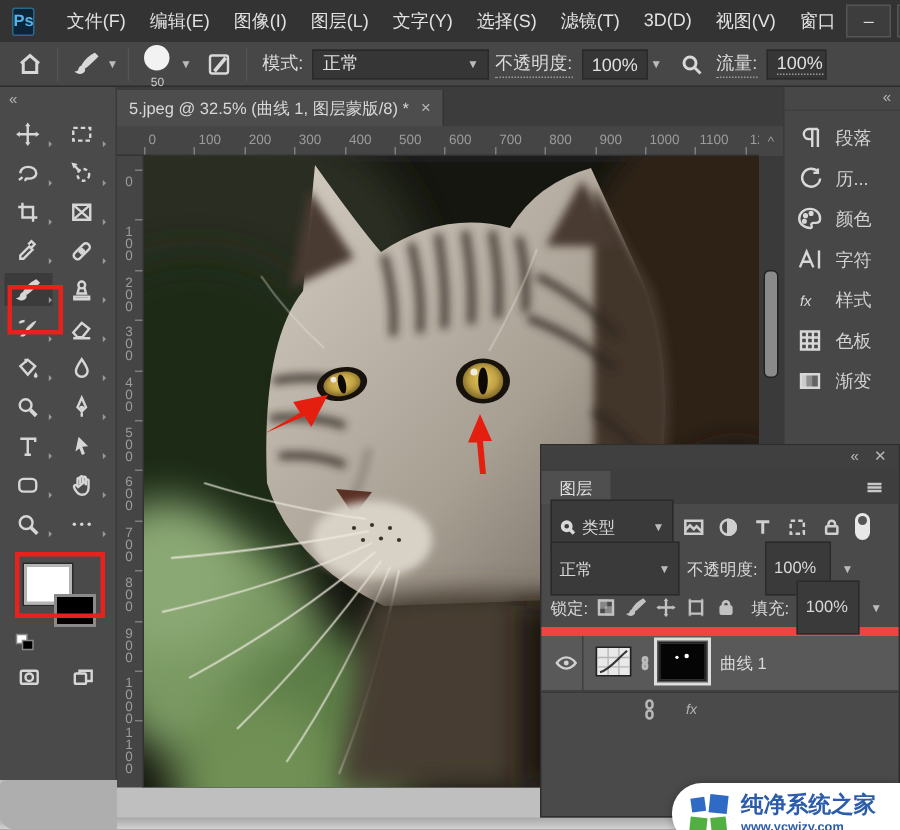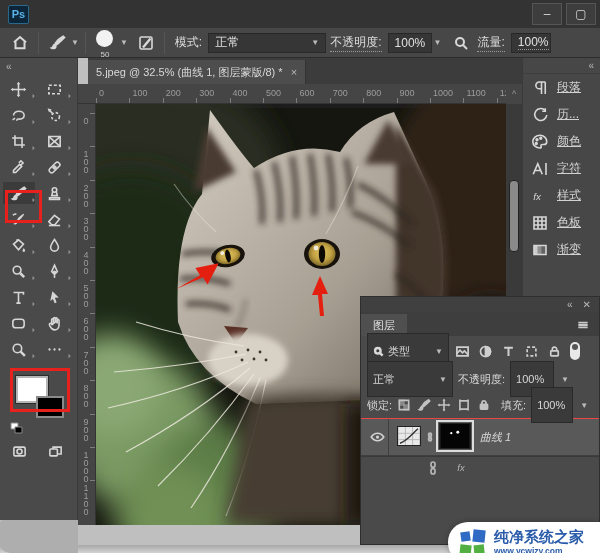--- a/index.html
+++ b/index.html
@@ -42,21 +42,21 @@
   .tool .tri{position:absolute;right:2px;bottom:2px;width:0;height:0;border-left:3px solid transparent;border-top:3px solid transparent;border-bottom:3px solid #9a9a9a;transform:rotate(-45deg);}
   #swatches{position:absolute;left:14px;top:316px;width:52px;height:46px;}
   #fg-swatch{position:absolute;left:2px;top:2px;width:32px;height:27px;background:#ffffff;border:2px solid #b5b5b5;box-shadow:0 0 0 1px #2a2a2a;}
   #bg-swatch{position:absolute;left:22px;top:22px;width:28px;height:22px;background:#000000;border:2px solid #8a8a8a;}
   #swatch-reset{position:absolute;left:-4px;top:48px;width:14px;height:12px;}
   #tb-bottom{position:absolute;left:0;top:382px;width:78px;display:grid;grid-template-columns:36px 36px;justify-content:center;}
   
   .red-box{position:absolute;border:3px solid #e8211c;z-index:6;pointer-events:none;}
 
   
-  #tabbar{left:88px;top:58px;width:444px;height:26px;background:#3c3c3c;display:flex;align-items:flex-end;z-index:1;}
+  #tabbar{left:78px;top:58px;width:444px;height:26px;background:#3c3c3c;display:flex;align-items:flex-end;z-index:1;}
   #doc-tab{height:24px;background:#4d4d4d;color:#d8d8d8;font-size:11px;display:flex;align-items:center;
     padding:0 8px;border-right:1px solid #333;white-space:nowrap;}
   #doc-tab .close{margin-left:8px;color:#b9b9b9;font-size:11px;}
   #hruler{left:78px;top:84px;width:444px;height:20px;background:#454545;border-bottom:1px solid #333;z-index:1;}
   .hnum{position:absolute;top:4px;font-size:9px;color:#9c9c9c;}
   .htick{position:absolute;bottom:0;width:1px;height:5px;background:#7e7e7e;}
   #ruler-upbtn{left:506px;top:84px;width:16px;height:20px;background:#454545;color:#9a9a9a;font-size:9px;
     display:flex;align-items:center;justify-content:center;z-index:1;}
   #vruler{left:78px;top:104px;width:18px;height:421px;background:#454545;border-right:1px solid #333;z-index:1;}
   .vnum{position:absolute;left:3px;font-size:9px;color:#9c9c9c;writing-mode:vertical-lr;text-orientation:upright;letter-spacing:-2px;}
@@ -70,42 +70,42 @@
     color:#cfcfcf;font-size:11px;z-index:1;}
   #zoom-field{background:#474747;border-right:1px solid #2c2c2c;height:100%;display:flex;align-items:center;padding:0 7px;}
   #doc-info{margin-left:42px;}
   #status-arrows{margin-left:30px;color:#9a9a9a;font-size:10px;letter-spacing:8px;}
   #bottom-frame{left:0;top:545px;width:600px;height:8px;background:linear-gradient(#a8a8a8,#d2d2d2);z-index:3;}
   #corner-blank{left:0;top:520px;width:78px;height:33px;background:#aeaeae;border-top-left-radius:4px;border-bottom-left-radius:10px;z-index:3;}
 
   
   #dock{left:522px;top:58px;width:78px;height:462px;background:#474747;border-left:1px solid #3a3a3a;z-index:2;}
   #dock-head{height:16px;display:flex;justify-content:flex-end;align-items:center;padding-right:6px;color:#b5b5b5;font-size:10px;border-bottom:1px solid #3e3e3e;}
-  .dock-item{display:flex;align-items:center;height:27px;padding-left:8px;color:#d2d2d2;font-size:12px;gap:8px;text-decoration:underline;}
+  .dock-item{display:flex;align-items:flex-end;height:27px;padding-left:8px;color:#d2d2d2;font-size:12px;gap:8px;}
   .dock-item .di{width:18px;height:18px;color:#d8d8d8;}
 
   
   #layers-panel{left:360px;top:296px;width:240px;height:249px;background:#4a4a4a;border:1px solid #2e2e2e;z-index:5;color:#d8d8d8;font-size:11px;}
   #lp-grouphead{height:15px;background:#404040;display:flex;justify-content:flex-end;align-items:center;gap:10px;padding-right:8px;color:#b9b9b9;font-size:10px;}
   #lp-tabrow{height:24px;background:#3e3e3e;display:flex;align-items:flex-end;}
   #lp-tab{height:22px;background:#4f4f4f;padding:0 12px;display:flex;align-items:center;color:#e0e0e0;}
   #lp-menu{margin-left:auto;margin-right:8px;color:#c9c9c9;height:22px;display:flex;align-items:center;}
   .lp-row{display:flex;align-items:center;padding:0 6px;}
   #lp-filter{height:30px;gap:4px;}
   .lp-field{height:36px;background:#3a3a3a;border:1px solid #2a2a2a;display:flex;align-items:center;padding:0 5px;gap:4px;}
   #lp-type{width:82px;}
   #lp-type .grow{flex:1;}
   .fbtn{width:19px;height:19px;display:flex;align-items:center;justify-content:center;color:#cfcfcf;}
   #lp-toggle{width:10px;height:18px;background:#e8e8e8;border-radius:5px;margin-left:2px;position:relative;}
   #lp-toggle:after{content:"";position:absolute;left:2px;top:2px;width:6px;height:6px;border-radius:50%;background:#555;}
   #lp-blend{height:26px;gap:5px;}
   #lp-blendmode{width:86px;justify-content:space-between;}
   #lp-lock{height:26px;gap:5px;}
   .mini{width:15px;height:15px;color:#c2c2c2;}
-  #lp-list{border-top:1px solid #ef4444;font-style:italic;}
+  #lp-list{border-top:6px solid #ef4444;}
   .layer-row{height:37px;display:flex;align-items:center;border-bottom:1px solid #3f3f3f;padding:0 0 0 6px;}
   .layer-row.sel{background:#595959;}
   .eye-box{width:22px;height:100%;display:flex;align-items:center;justify-content:center;border-right:1px solid #3f3f3f;margin-right:8px;color:#d2d2d2;}
   .thumb{border:1px solid #222;}
   .layer-name{margin-left:9px;}
   .layer-lock{margin-left:auto;margin-right:10px;color:#c9c9c9;}
   #lp-bottombar{height:22px;display:flex;align-items:center;gap:14px;padding-left:64px;color:#b5b5b5;border-top:1px solid #3a3a3a;}
   #lp-bottombar .bi{width:16px;height:16px;}
 
   
@@ -116,20 +116,32 @@
   #wm-name{color:#2a5caa;font-weight:bold;font-size:15px;white-space:nowrap;}
   #wm-url{color:#2a5caa;font-size:8.5px;margin-top:3px;font-weight:bold;}
 </style>
 </head>
 <body>
 
 <div id="app">
 
   <div id="titlebar" class="abs">
     <div id="ps-logo">Ps</div>
+    <div id="menus">
+        <div class="menu-item">文件(F)</div>
+        <div class="menu-item">编辑(E)</div>
+        <div class="menu-item">图像(I)</div>
+        <div class="menu-item">图层(L)</div>
+        <div class="menu-item">文字(Y)</div>
+        <div class="menu-item">选择(S)</div>
+        <div class="menu-item">滤镜(T)</div>
+        <div class="menu-item">3D(D)</div>
+        <div class="menu-item">视图(V)</div>
+        <div class="menu-item">窗口</div>
+      </div>
     <div id="win-controls">
       <div class="win-btn">–</div>
       <div class="win-btn">▢</div>
 
     </div>
   </div>
 
   <div id="optionsbar" class="abs">
     <div class="ob-icon" style="margin-left:8px">
         <svg class="ic" width="18" height="18" viewBox="0 0 24 24" fill="none" stroke="currentColor" stroke-width="2">

